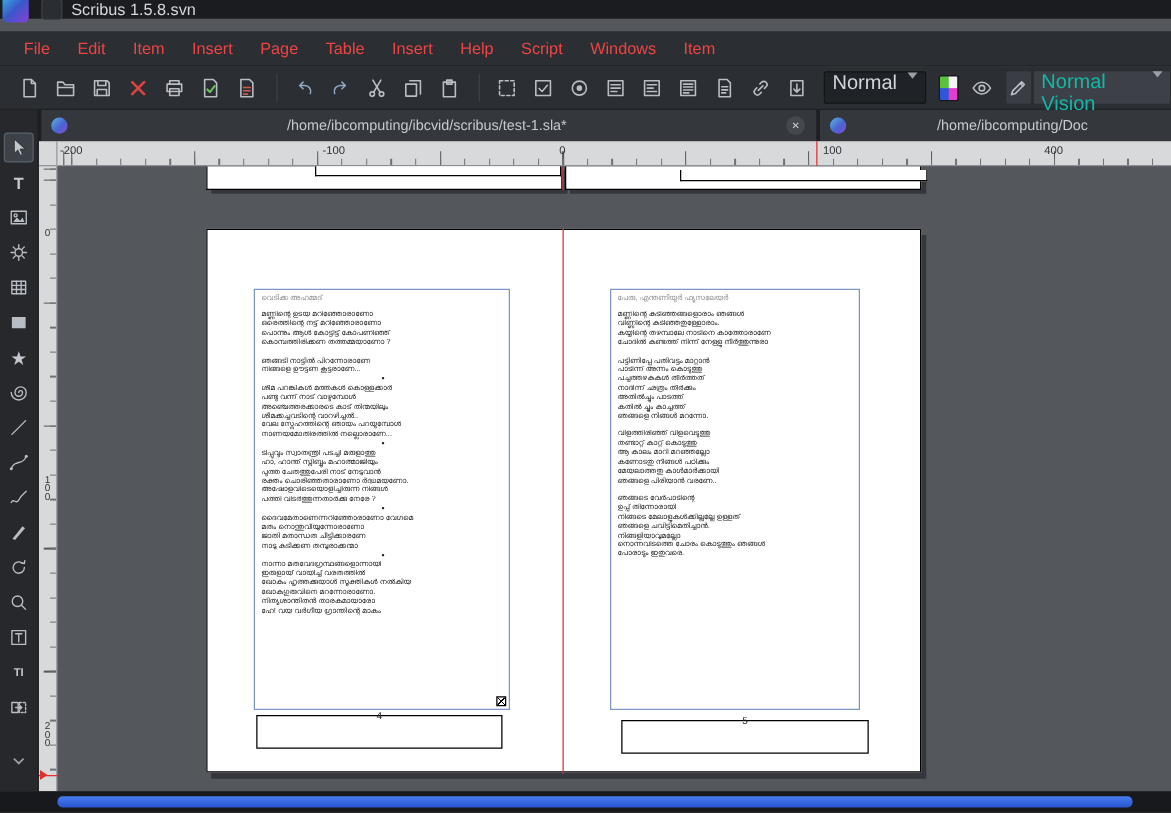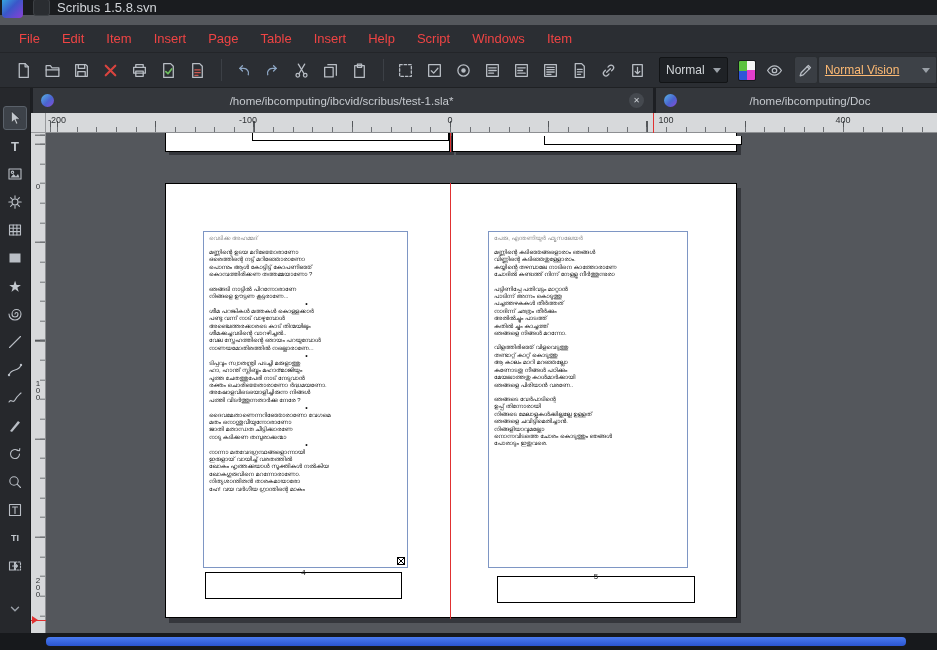--- a/index.html
+++ b/index.html
@@ -15,23 +15,23 @@
   
   .menubar{position:absolute;left:0;top:25px;width:100%;height:28px;background:#2b2e33;display:flex;align-items:center;padding-left:8px;box-sizing:border-box;border-bottom:1px solid #232529;}
   .menu-item{padding:0 11px;font-size:13px;color:#ef4444;line-height:28px;cursor:default;}
 
   
   .toolbar{position:absolute;left:0;top:53px;width:100%;height:35px;background:#2b2e33;border-bottom:1px solid #1f2124;display:flex;align-items:center;padding-left:10px;box-sizing:border-box;}
   .tb-icons{display:flex;align-items:center;}
   .tb-icon{width:26px;height:26px;display:flex;align-items:center;justify-content:center;margin-right:3px;border-radius:3px;}
   .tb-icon svg{width:17px;height:17px;fill:none;stroke:#b9bec5;stroke-width:1.2;stroke-linecap:round;stroke-linejoin:round;}
   .tb-sep{width:1px;height:22px;background:#3c4046;margin:0 8px;}
-  .combo{display:flex;align-items:center;height:24px;background:#1f2226;border:1px solid #121416;border-radius:2px;padding:0 6px;font-size:12px;color:#d2d6da;margin-left:6px;}
+  .combo{display:flex;height:24px;background:#1f2226;border:1px solid #121416;border-radius:2px;padding:0 6px;font-size:16px;color:#d2d6da;margin-left:6px;}
   .combo .arrow{width:0;height:0;border-left:4px solid transparent;border-right:4px solid transparent;border-top:5px solid #9aa0a7;margin-left:8px;}
-  .combo.vision{margin-left:auto;margin-right:0;width:124px;height:26px;background:#3d4147;border:1px solid #2a2d31;color:#fdba74;justify-content:space-between;text-decoration:underline;}
+  .combo.vision{margin-left:auto;margin-right:0;width:124px;height:26px;background:#3d4147;border:1px solid #2a2d31;color:#14b8a6;justify-content:space-between;}
   .color-chip{width:19px;height:19px;margin-left:10px;border:1px solid #17191c;border-radius:2px;
     background:conic-gradient(#f4f4f4 0 25%,#e23ecb 25% 50%,#2f56d8 50% 75%,#5bc23f 75%);}
   .edit-btn{width:26px;height:26px;margin-left:8px;background:#3a3e44;border:1px solid #2a2d31;border-radius:3px;display:flex;align-items:center;justify-content:center;}
   .edit-btn svg,.eye-wrap svg{width:17px;height:17px;fill:none;stroke:#b9bec5;stroke-width:1.2;stroke-linecap:round;stroke-linejoin:round;}
   .eye-wrap{width:26px;height:26px;margin-left:8px;display:flex;align-items:center;justify-content:center;}
 
   
   .tabbar{position:absolute;left:0;top:88px;width:100%;height:25px;background:#1d1f23;}
   .tab{position:absolute;top:0;height:25px;background:#34373c;display:flex;align-items:center;}
   .tab1{left:33px;width:620px;}
@@ -294,21 +294,21 @@
     </div>
     <div class="tab tab2">
       <div class="tab-logo"></div>
       <div class="tab-title">/home/ibcomputing/Doc</div>
     </div>
   </div>
 
   <div class="ruler-corner"></div>
   <div class="hruler">
       <div class="hlabel" style="left: 11px;">-200</div>
-      <div class="hlabel" style="left: 202px;">-100</div>
+      <div class="hlabel" style="left: 221px;">-100</div>
       <div class="hlabel" style="left: 404px;">0</div>
       <div class="hlabel" style="left: 620px; text-align: right;">100</div>
       <div class="hlabel" style="left: 797px;">400</div>
     </div>
   <div class="hmark"></div>
   <div class="vruler">
     <div class="vmark"></div>
     <div class="vmark-arrow"></div>
   <div class="vlabel" style="top: 50px;">0</div>
       <div class="vlabel" style="top: 247px;">1

